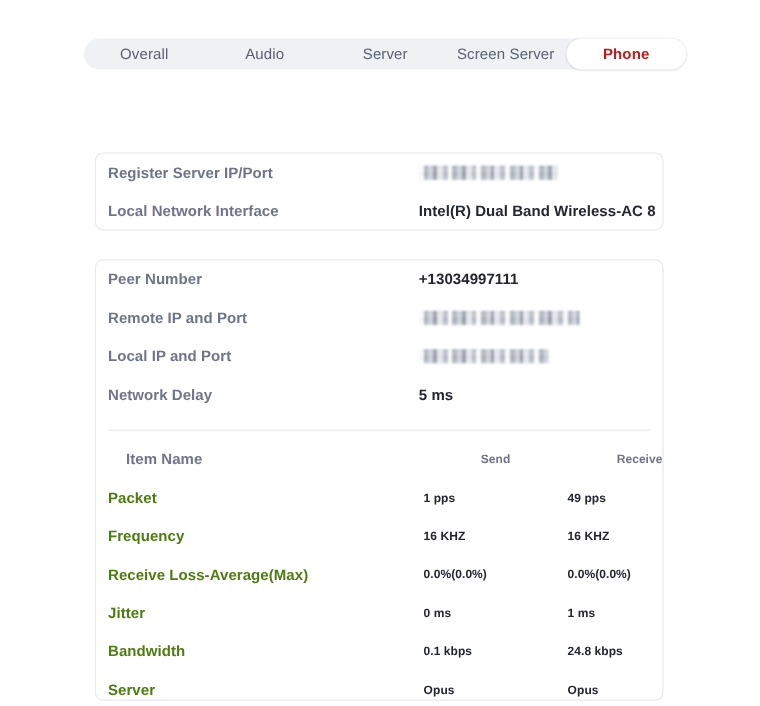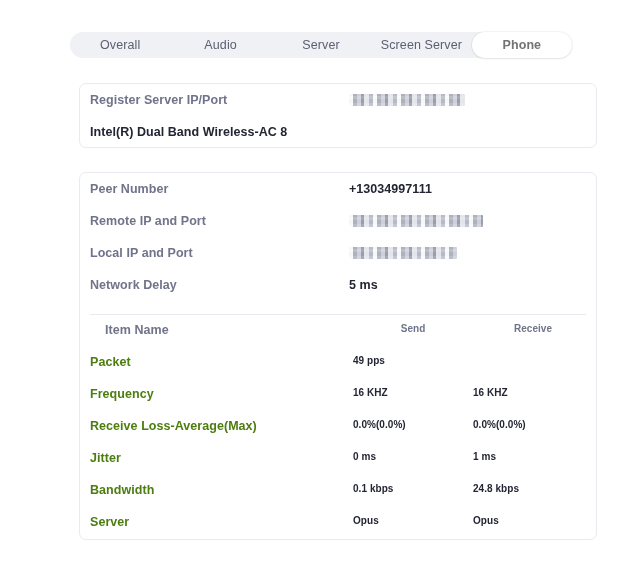--- a/index.html
+++ b/index.html
@@ -34,35 +34,36 @@
     justify-content: center;
     font-size: 12.5px;
     color: #5b6072;
     border-radius: 13px;
     cursor: pointer;
     user-select: none;
     letter-spacing: 0.1px;
   }
   .tab.active {
     background: #ffffff;
-    color: #737373;
+    color: #b91c1c;
     font-weight: bold;
     box-shadow: 0 0 0 1px rgba(0,0,0,0.045), 0 1px 2px rgba(0,0,0,0.07);
   }
 
   
   .card {
     position: absolute;
     left: 79px;
-    width: 518px;
+    width: 474px;
     background: #ffffff;
     border: 1px solid #e9eaf0;
     border-radius: 7px;
     box-sizing: border-box;
     overflow: hidden;
+    margin-top: 44px;
   }
   #card-register { top: 83px; height: 65px; }
   #card-peer     { top: 172px; height: 368px; }
 
   .row {
     position: relative;
     height: 32px;
     display: flex;
     align-items: center;
     padding-left: 10px;
@@ -115,21 +116,21 @@
     height: 1px;
     background: #e9eaf0;
   }
 
   
   .table { position: absolute; left: 0; right: 0; }
   .trow {
     position: relative;
     height: 32px;
     display: flex;
-    align-items: flex-start;
+    align-items: center;
     padding-left: 10px;
     box-sizing: border-box;
     white-space: nowrap;
   }
   .c-name {
     font-size: 12.5px;
     font-weight: bold;
     color: #4d7c0f;
     width: 263px;
     flex: 0 0 263px;
@@ -174,20 +175,21 @@
     <span>Phone</span>
   </div>
 </div>
 
 <div class="card" id="card-register">
   <div class="row">
     <span class="label">Register Server IP/Port</span>
     <span class="redacted" id="redact-register"></span>
   </div>
   <div class="row">
+    <span class="label">Local Network Interface</span>
     <span class="value">Intel(R) Dual Band Wireless-AC 8</span>
   </div>
 </div>
 
 <div class="card" id="card-peer">
 
   <div class="row">
     <span class="label">Peer Number</span>
     <span class="value">+13034997111</span>
   </div>
@@ -212,20 +214,21 @@
   <div class="table" style="top:150px;">
 
     <div class="trow thead">
       <span class="c-name">Item Name</span>
       <span class="c-val">Send</span>
       <span class="c-val">Receive</span>
     </div>
 
     <div class="trow">
       <span class="c-name">Packet</span>
+      <span class="c-val">1 pps</span>
       <span class="c-val">49 pps</span>
     </div>
 
     <div class="trow">
       <span class="c-name">Frequency</span>
       <span class="c-val">16 KHZ</span>
       <span class="c-val">16 KHZ</span>
     </div>
 
     <div class="trow">

